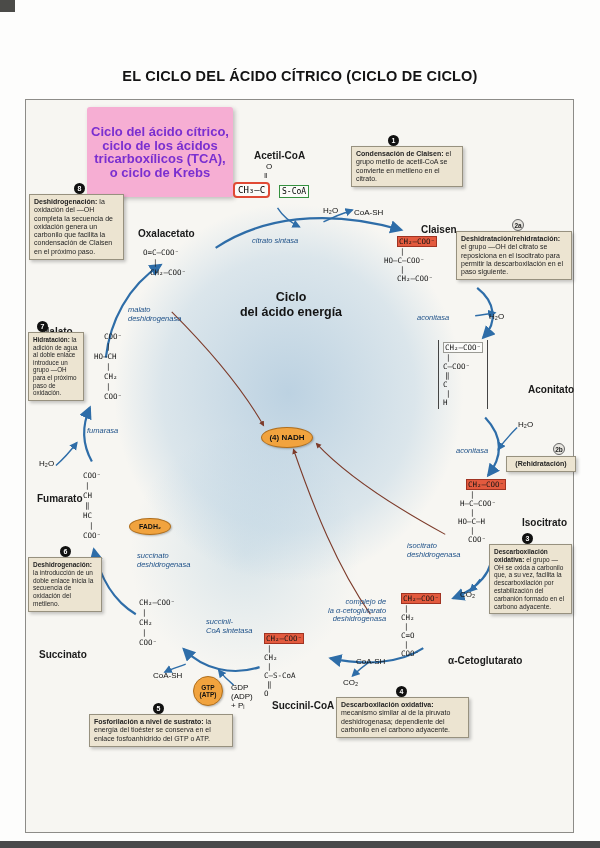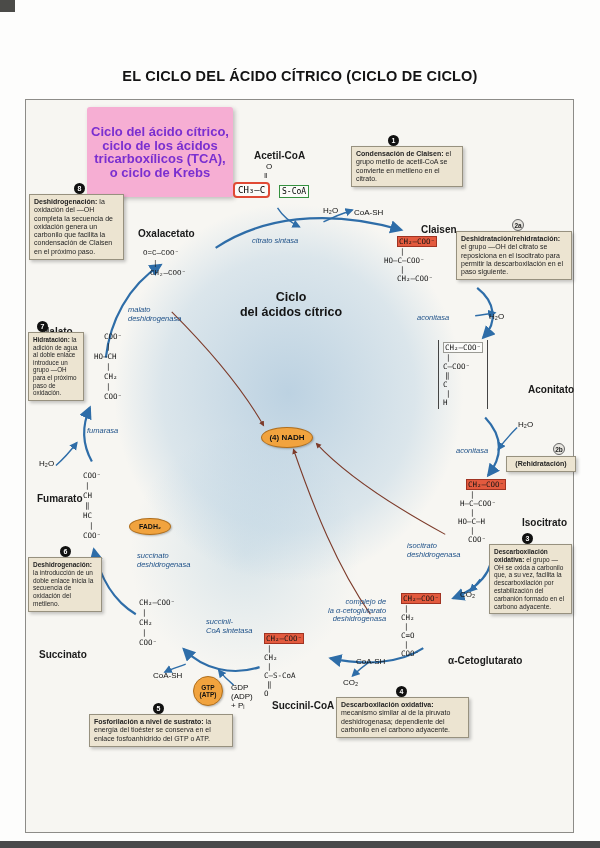--- a/index.html
+++ b/index.html
@@ -135,30 +135,30 @@
     <div class="stepbox" style="left:430px;top:131px;width:116px;">
       <span class="t">Deshidratación/rehidratación:</span><span>el grupo —OH del citrato se reposiciona en el isocitrato para permitir la descarboxilación en el paso siguiente.</span>
     </div>
 
     <div class="badge" style="left:48px;top:83px;">8</div>
     <div class="stepbox" style="left:3px;top:94px;width:95px;">
       <span class="t">Deshidrogenación:</span><span>la oxidación del —OH completa la secuencia de oxidación genera un carbonilo que facilita la condensación de Claisen en el próximo paso.</span>
     </div>
 
     <div class="lbl" style="left:112px;top:128px;">Oxalacetato</div>
-    <div class="struct lh10" style="left:117px;top:148px;font-family:Liberation Mono, monospace;">
+    <div class="struct lh10" style="left:117px;top:148px;">
       <div>O=C—COO⁻</div>
       <div style="margin-left:10px;">|</div>
       <div style="margin-left:7px;">CH₂—COO⁻</div>
     </div>
 
     <div class="enz" style="left:226px;top:137px;text-align:right;">citrato sintasa</div>
 
     <div class="ctitle">Ciclo
-del ácidos cítrico</div>
+del ácido energía</div>
     <div class="oval" style="left:235px;top:327px;width:52px;height:21px;font-size:8px;">(4) NADH</div>
 
     <div class="enz" style="left:102px;top:206px;">malato
 deshidrogenasa</div>
     <div class="lbl" style="left:15px;top:226px;">Malato</div>
     <div class="struct lh10" style="left:68px;top:232px;">
       <div style="margin-left:10px;">COO⁻</div>
       <div style="margin-left:12px;">|</div>
       <div>HO—CH</div>
       <div style="margin-left:12px;">|</div>

